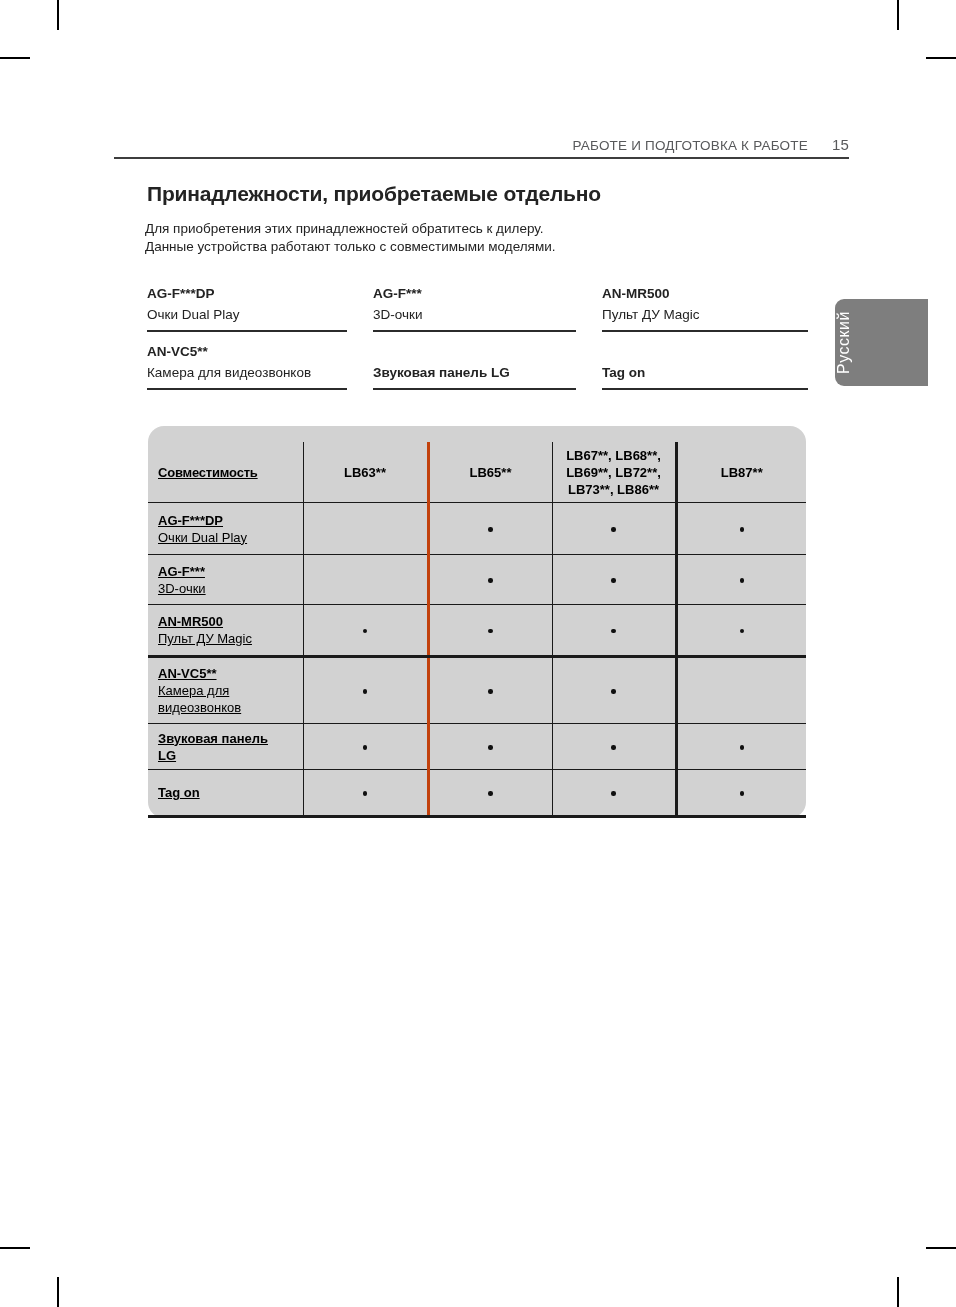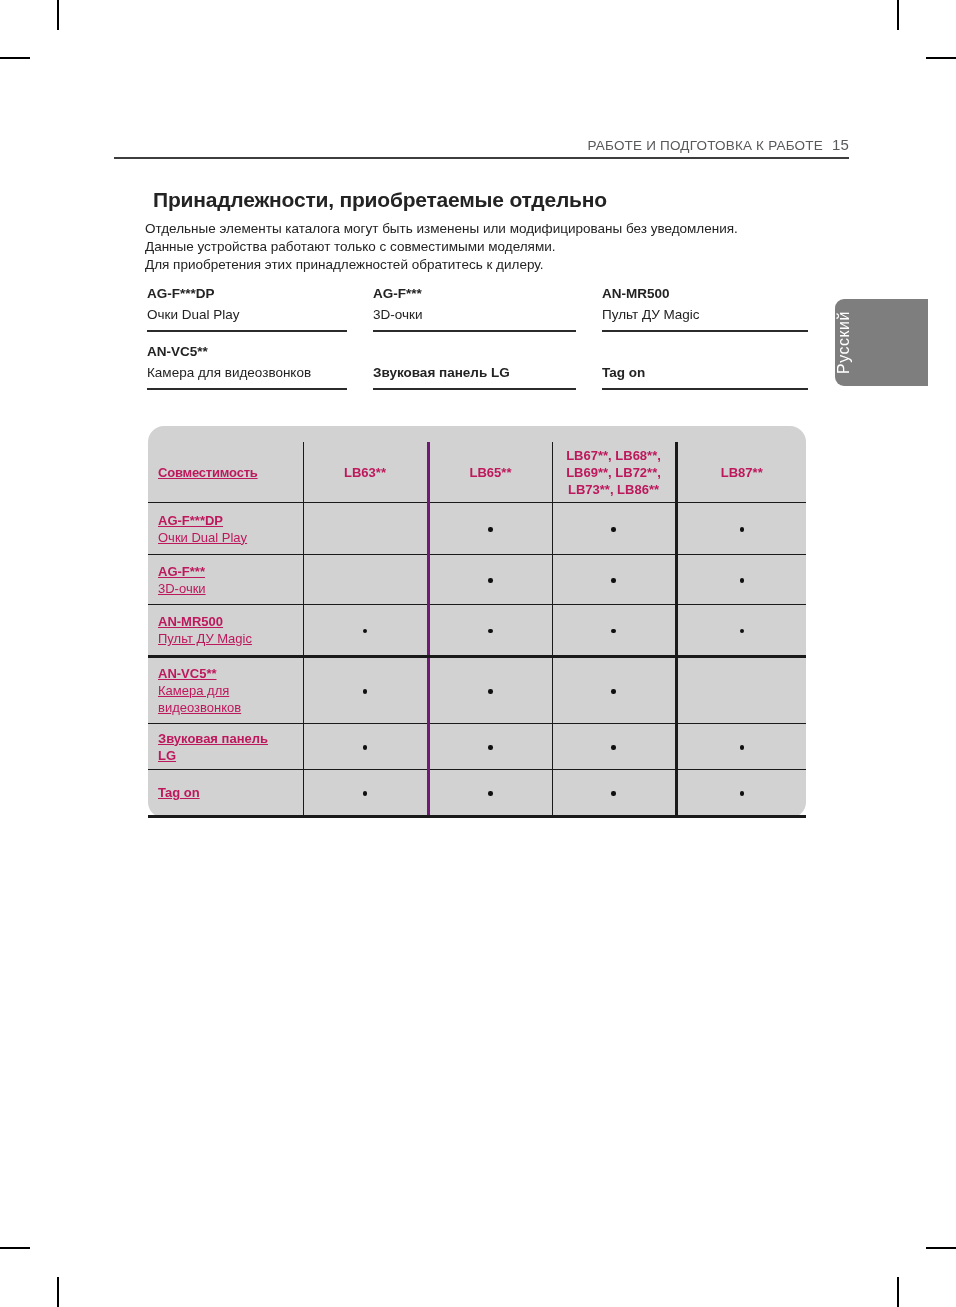--- a/index.html
+++ b/index.html
@@ -10,21 +10,21 @@
   }
   
   .mark { position:absolute; background:#000; }
   .mark.v { width:2px; height:30px; }
   .mark.h { width:30px; height:2px; }
   
   .page-header {
     position:absolute; left:114px; top:136px; width:735px;
     text-align:right; color:#58595b; font-size:13.5px; letter-spacing:0.2px;
   }
-  .page-header .pgnum { font-size:15px; margin-left:9px; }
+  .page-header .pgnum { font-size:15px; margin-left:24px; }
   .header-rule {
     position:absolute; left:114px; top:157px; width:735px;
     border-top:2px solid #3d3d3d; height:0;
   }
   
   .doc-title {
     position:absolute; left:145px; top:180px;
     font-size:21px; font-weight:bold; letter-spacing:-0.2px;
   }
   .intro { position:absolute; left:145px; top:220px; font-size:13.5px; line-height:18px; }
@@ -51,25 +51,25 @@
     writing-mode:vertical-rl; transform:rotate(180deg);
     color:#ffffff; font-size:16px; padding-left:5px; letter-spacing:0.5px;
   }
   
   .panel {
     position:absolute; left:148px; top:426px; width:658px;
     background:#d2d2d2; border-radius:16px; padding-top:16px;
   }
   table.compat { border-collapse:collapse; table-layout:fixed; width:658px; }
   table.compat th, table.compat td {
-    padding:0; font-size:13px; color:#be185d; vertical-align:middle;
+    padding:0; font-size:13px; color:#000000; vertical-align:middle;
   }
   
   table.compat th:nth-child(1), table.compat td:nth-child(1) { border-right:1.5px solid #1a1a1a; }
-  table.compat th:nth-child(2), table.compat td:nth-child(2) { border-right:3px solid #701a75; }
+  table.compat th:nth-child(2), table.compat td:nth-child(2) { border-right:3px solid #c2410c; }
   table.compat th:nth-child(3), table.compat td:nth-child(3) { border-right:1.5px solid #1a1a1a; }
   table.compat th:nth-child(4), table.compat td:nth-child(4) { border-right:3px solid #1a1a1a; }
   
   tr.hd th { height:60px; border-bottom:1.5px solid #1a1a1a; }
   tr.r1 td { height:51px; border-bottom:1.5px solid #1a1a1a; }
   tr.r2 td { height:49px; border-bottom:1.5px solid #1a1a1a; }
   tr.r3 td { height:50px; border-bottom:3px solid #1a1a1a; }
   tr.r4 td { height:65px; border-bottom:1.5px solid #1a1a1a; }
   tr.r5 td { height:45px; border-bottom:1.5px solid #1a1a1a; }
   tr.r6 td { height:45px; border-bottom:3px solid #1a1a1a; }
@@ -103,25 +103,24 @@
 <div class="mark h" style="left:0; top:1247px;"></div>
 <div class="mark v" style="left:57px; top:1277px;"></div>
 <div class="mark h" style="left:926px; top:1247px;"></div>
 <div class="mark v" style="left:897px; top:1277px;"></div>
 
 <div class="page-header">
   <span>РАБОТЕ И ПОДГОТОВКА К РАБОТЕ</span><span class="pgnum">15</span>
 </div>
 <div class="header-rule"></div>
 
-<h1 class="doc-title" style="margin:8px;">Принадлежности, приобретаемые отдельно</h1>
+<h1 class="doc-title" style="margin:2px;">Принадлежности, приобретаемые отдельно</h1>
 <div class="intro">
-  <div>Отдельные элементы каталога могут быть изменены или модифицированы без уведомления.</div>
+  <div>Для приобретения этих принадлежностей обратитесь к дилеру.</div>
   <div>Данные устройства работают только с совместимыми моделями.</div>
-  <div>Для приобретения этих принадлежностей обратитесь к дилеру.</div>
 </div>
 
 <div class="acc-grid">
   <div class="acc-cell">
     <span class="acc-model">AG-F***DP</span>
     <span class="acc-desc">Очки Dual Play</span>
   </div>
   <div class="acc-cell">
     <span class="acc-model">AG-F***</span>
     <span class="acc-desc">3D-очки</span>

